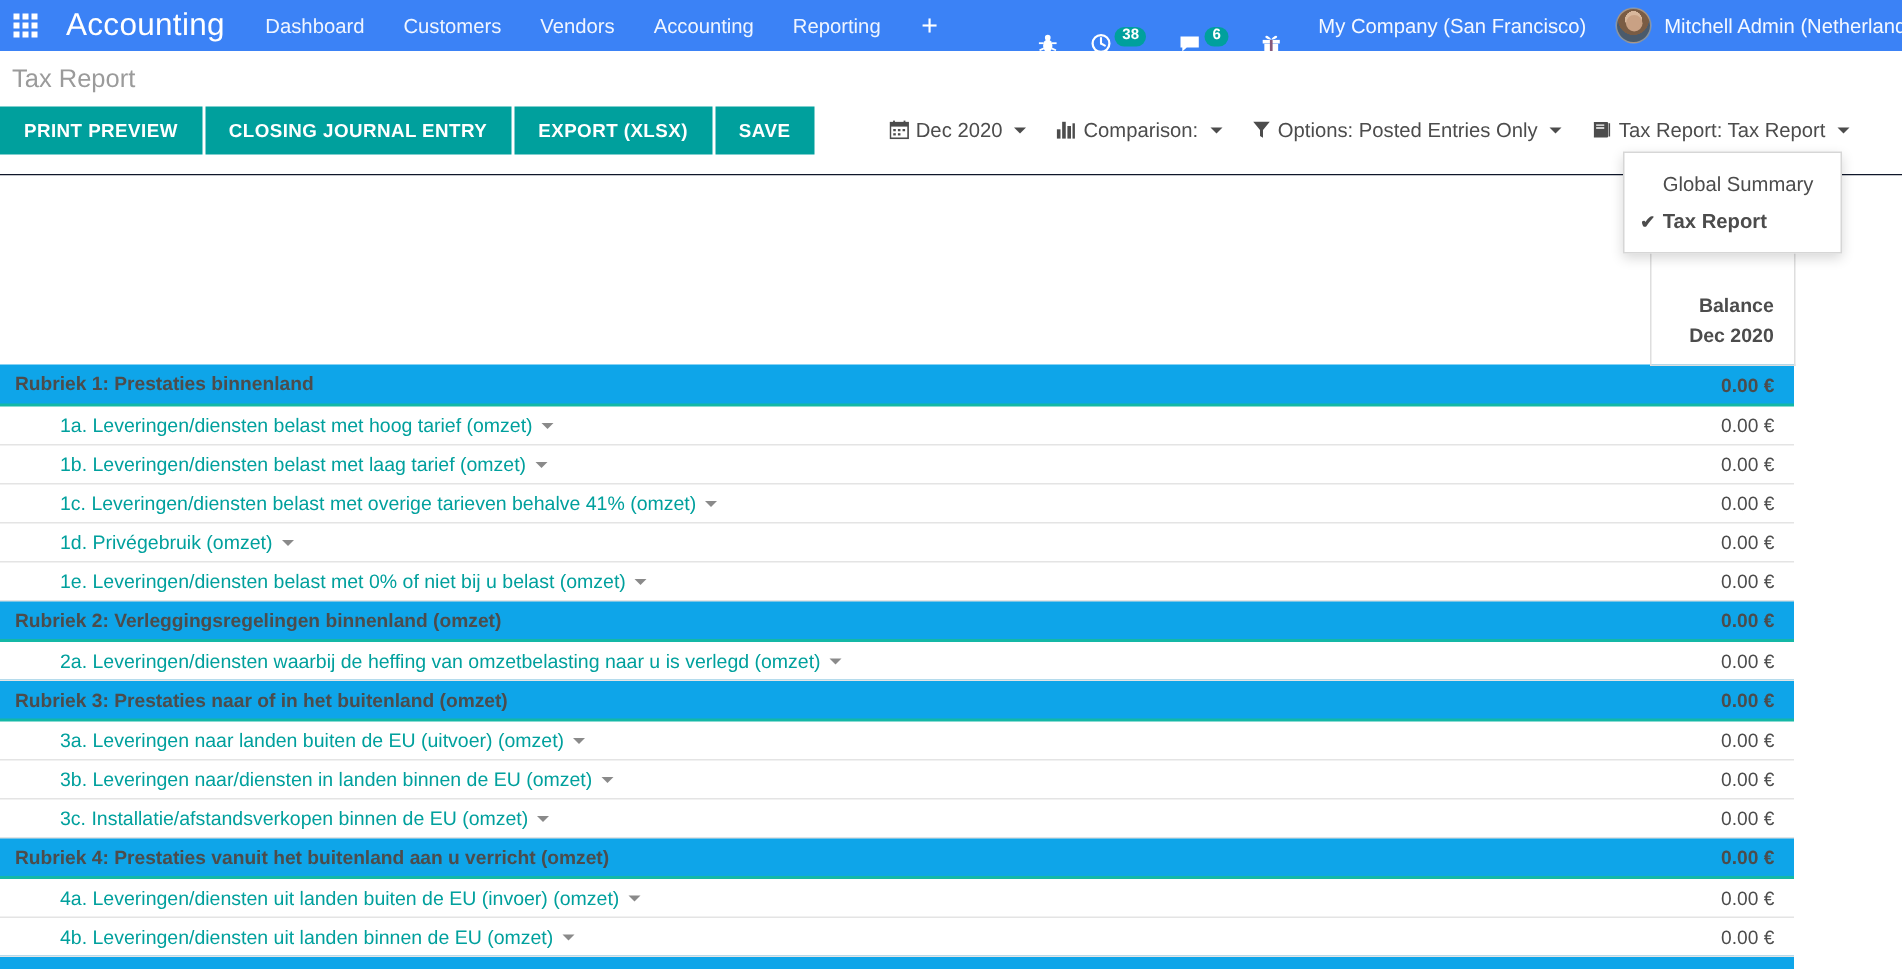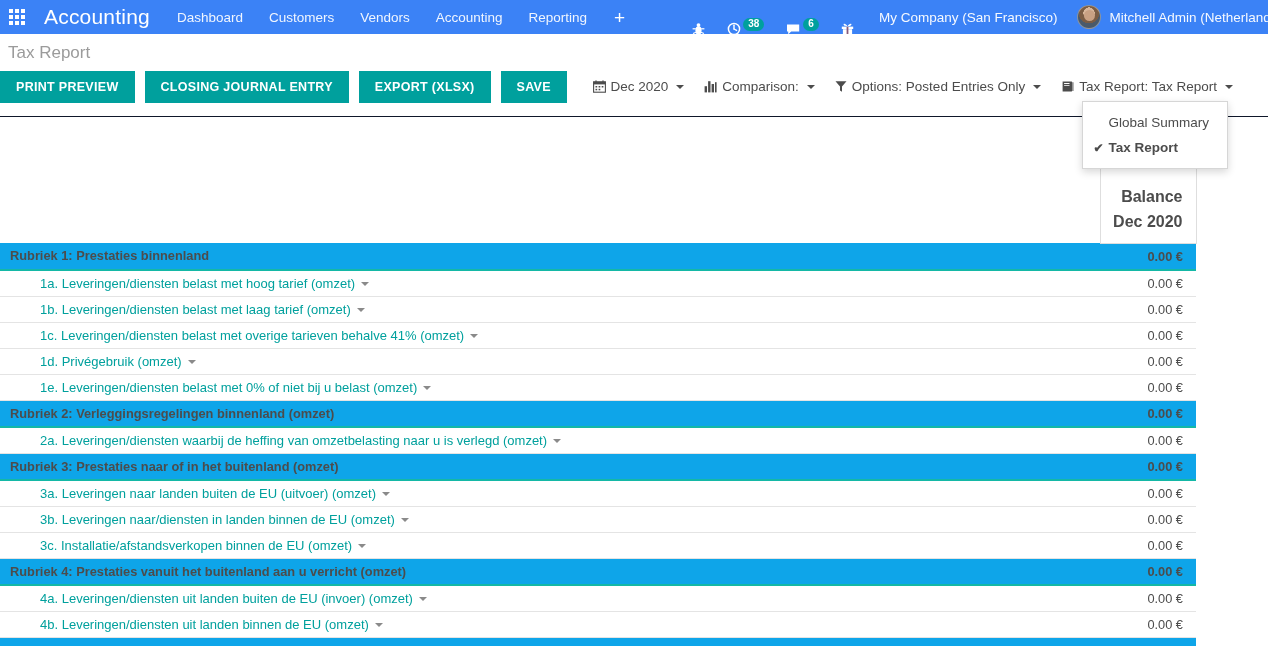--- a/index.html
+++ b/index.html
@@ -117,21 +117,21 @@
     color: #9b9b9b;
     padding: 9px 0 8px 8px;
     font-weight: 400;
   }
   .cp-row {
     display: flex;
     align-items: flex-start;
     padding: 0 0 13px 0;
     position: relative;
   }
-  .btn-group { display: flex; align-items: flex-end; padding-left: 0px; gap: 8px; }
+  .btn-group { display: flex; align-items: flex-end; padding-left: 0px; }
   .btn {
     background: #00A09D;
     color: #ffffff;
     border: none;
     font-size: 12.5px;
     font-weight: bold;
     letter-spacing: .3px;
     padding: 9px 16px;
     margin-right: 2px;
     cursor: pointer;
@@ -202,21 +202,21 @@
   }
   table.report th.head-name { width: auto; }
   table.report th.head-balance {
     width: 96px;
     border-left: 1px solid #dedede;
     border-right: 1px solid #dedede;
     border-bottom: 1px solid #dedede;
     text-align: right;
     vertical-align: bottom;
     padding: 0 13px 8px 8px;
-    font-size: 16px;
+    font-size: 13px;
     color: #4c4c4c;
     font-weight: bold;
     height: 126px;
     margin-left: 22px;
   }
   th.head-balance .bline { display: block; line-height: 1.55; }
   table.report th.head-spacer { width: 72px; border: none; }
 
   tr.section-row td {
     background: #0ea5e9;

